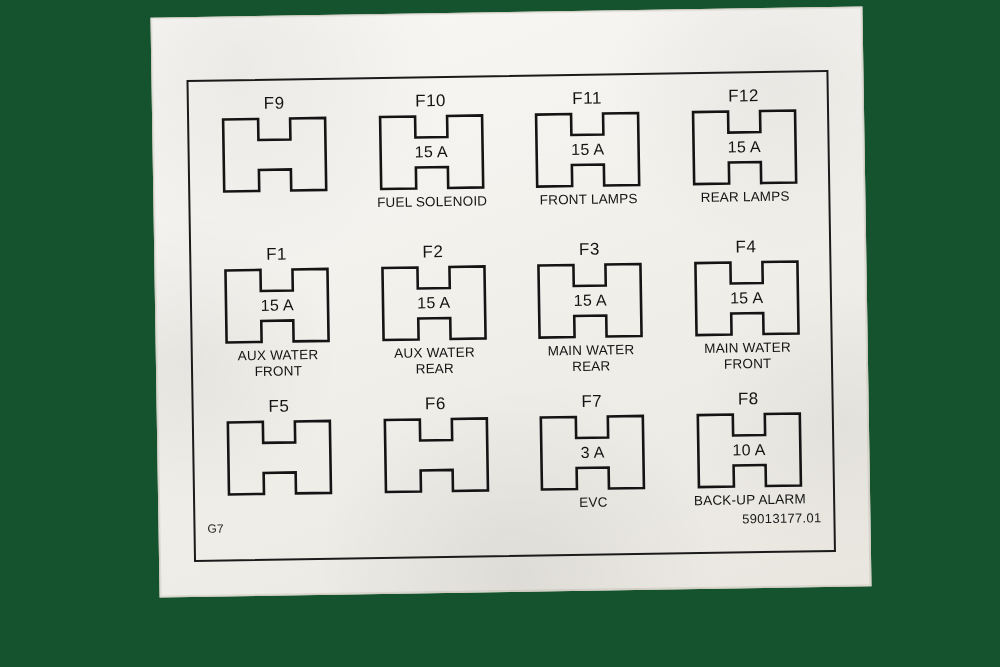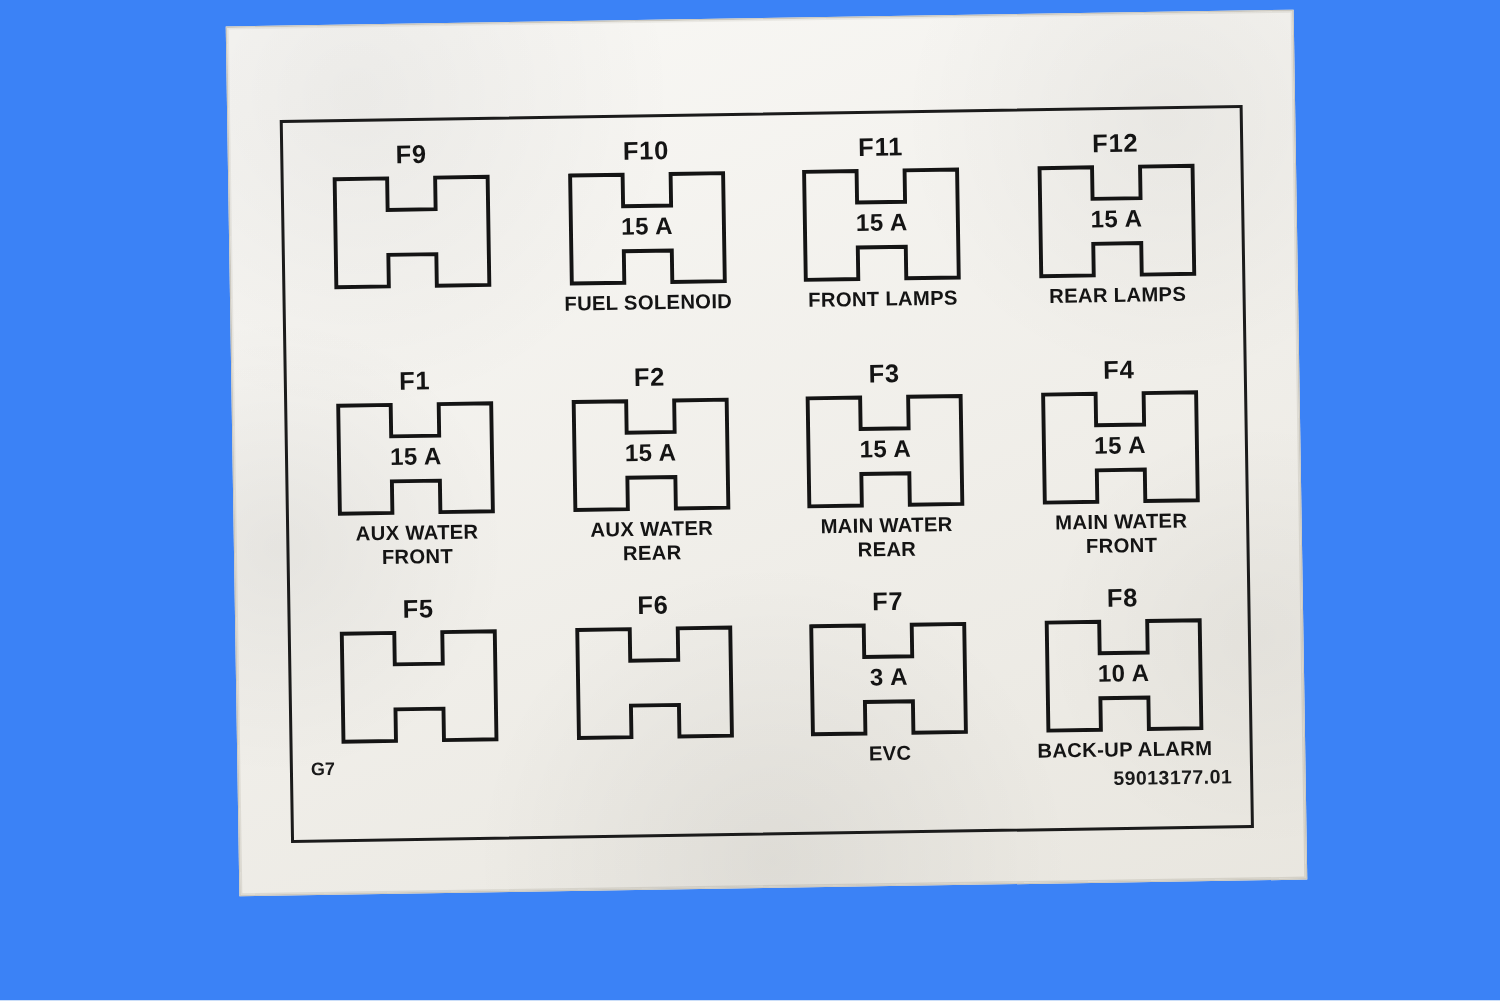--- a/index.html
+++ b/index.html
@@ -12,22 +12,21 @@
     height: 667px;
     overflow: hidden;
     font-family: "Liberation Sans", sans-serif;
   }
 
   
   #photo {
     position: relative;
     width: 1000px;
     height: 667px;
-    background: #3b82f6;
-    font-weight: bold;
+    background: #14532d;
   }
 
   
   #plate {
     position: absolute;
     left: 155px;
     top: 12px;
     width: 710px;
     height: 578px;
     background: #f2f0ea;
@@ -119,21 +118,21 @@
     color: #141414;
     line-height: 1.15;
     letter-spacing: 0.2px;
     white-space: pre-line;
   }
 
   
   #code-left {
     position: absolute;
     left: 48px;
-    top: 488px;
+    top: 504px;
     font-size: 12px;
     color: #1a1a1a;
   }
   #code-right {
     position: absolute;
     right: 48px;
     top: 502px;
     font-size: 13px;
     color: #1a1a1a;
     letter-spacing: 0.3px;

